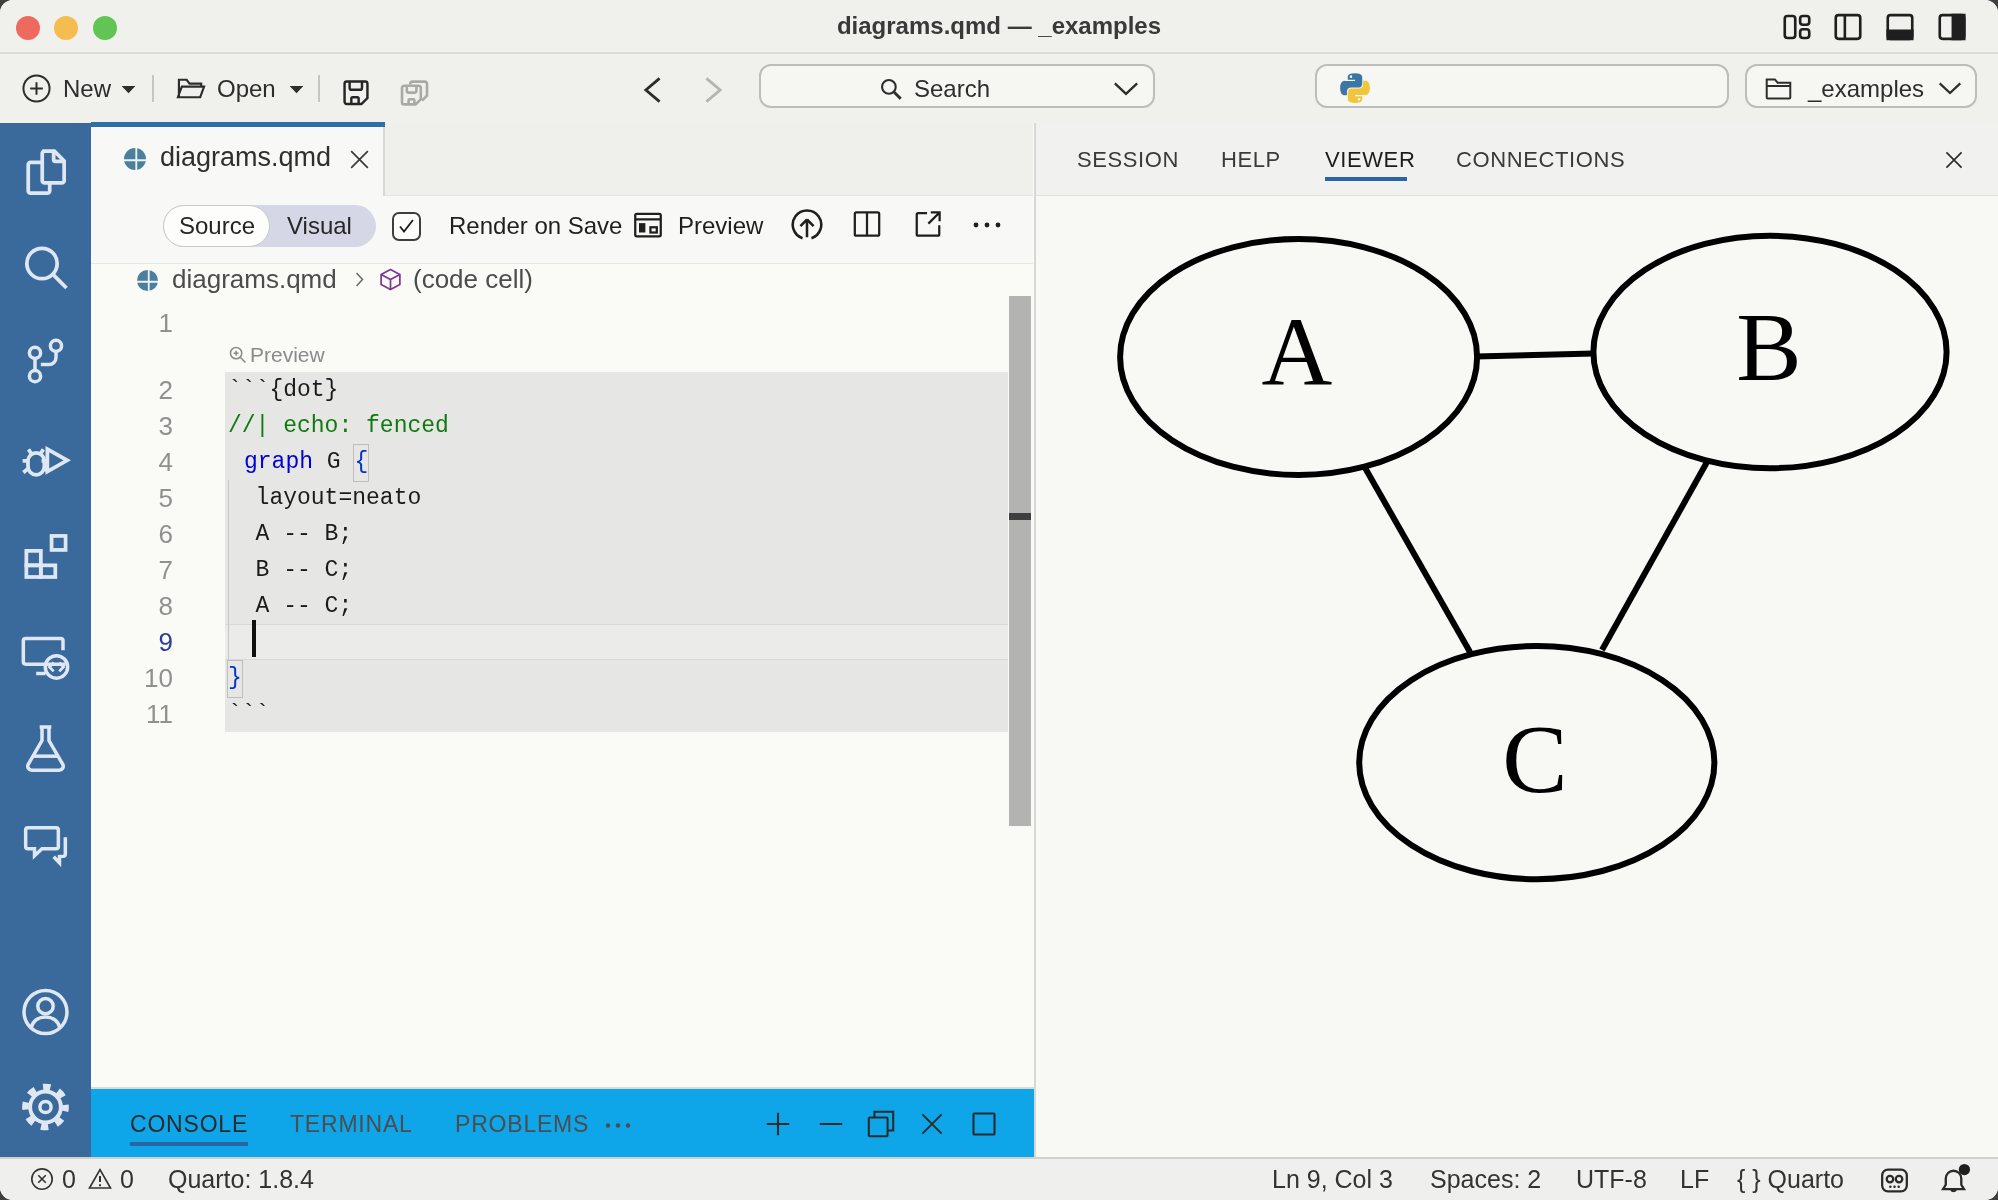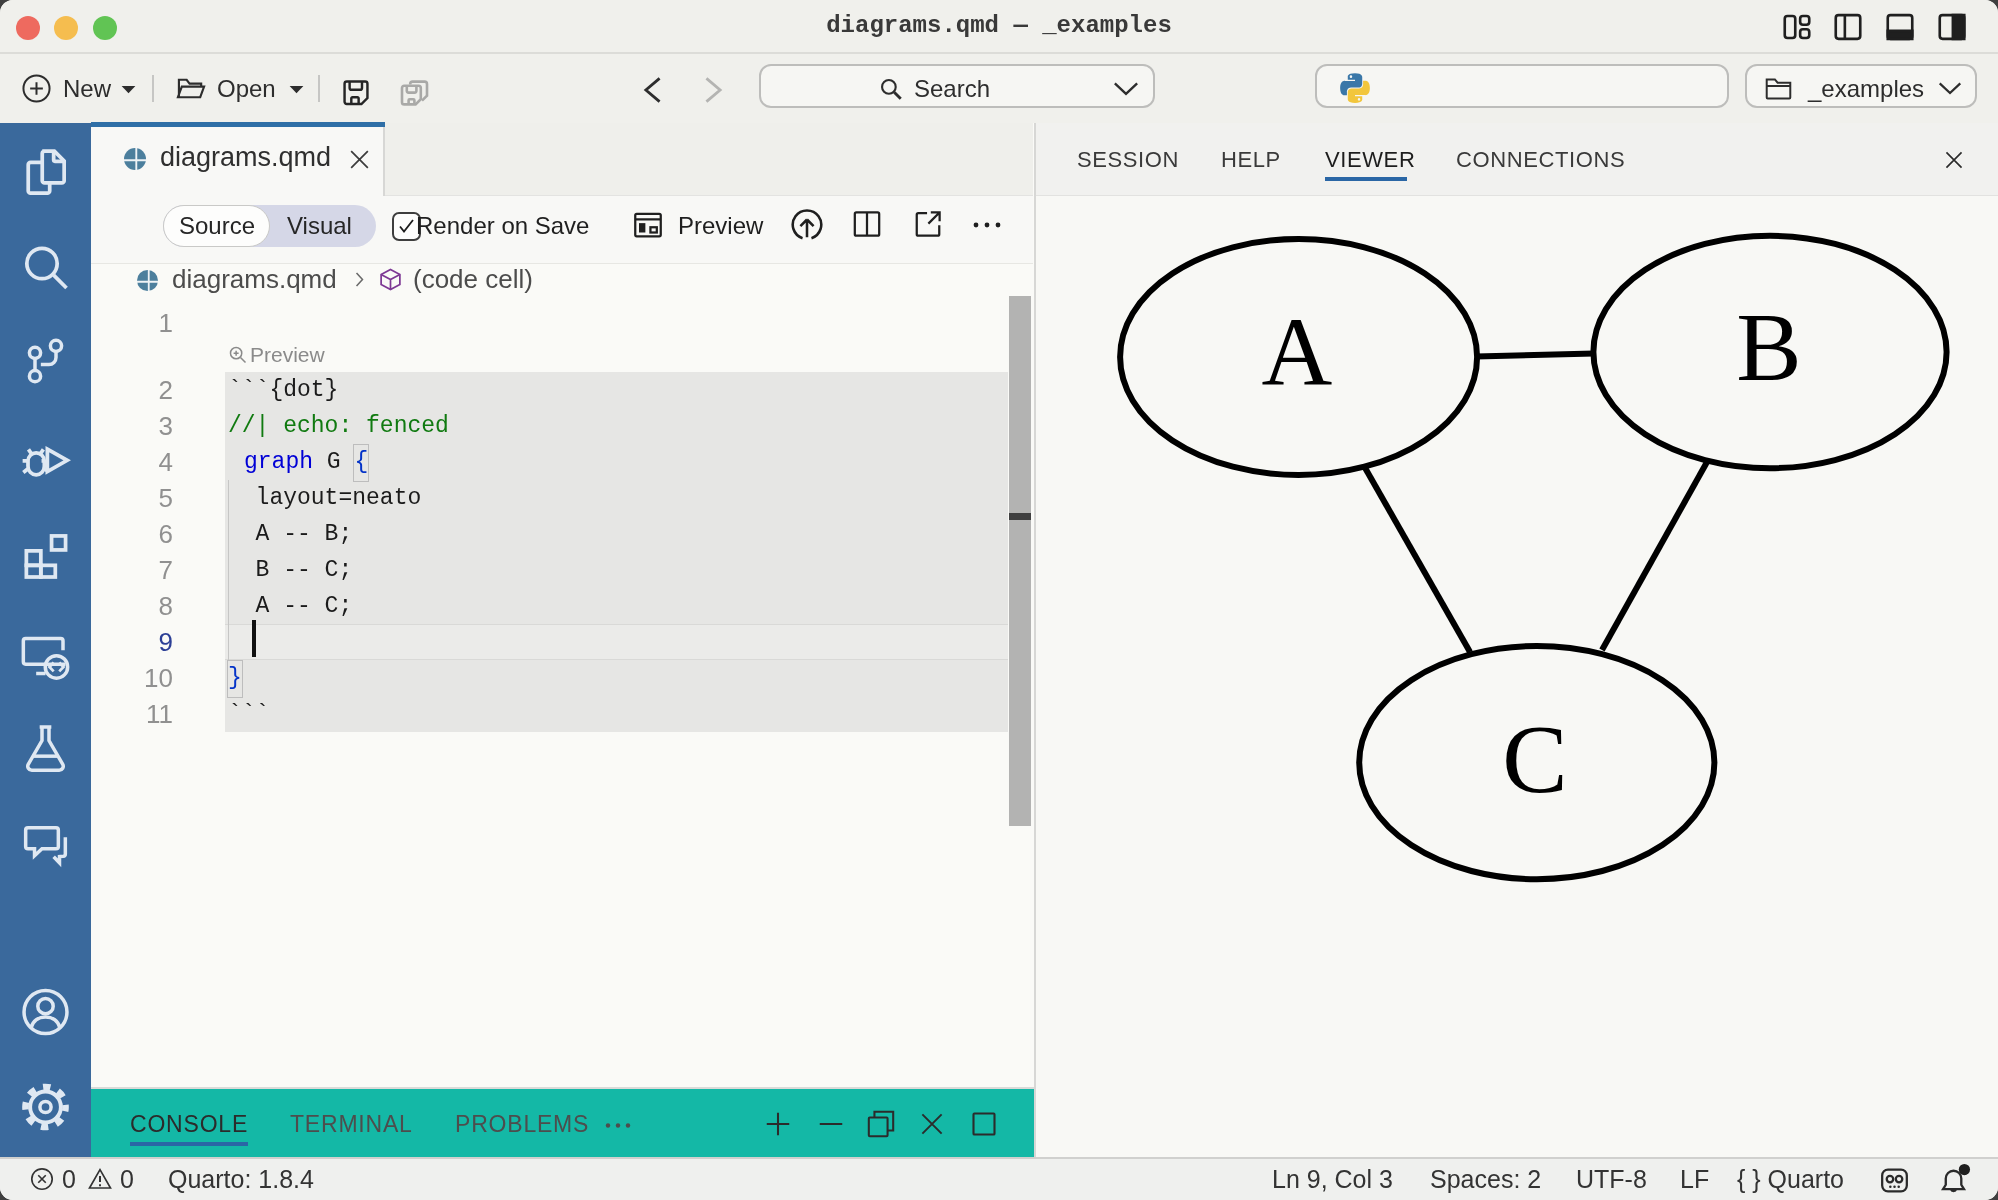--- a/index.html
+++ b/index.html
@@ -7,21 +7,21 @@
        font-family:"Liberation Sans",sans-serif;}
   .win{position:absolute;left:0;top:0;width:1998px;height:1200px;
        background:#fafaf7;border-radius:13px;overflow:hidden;}
   .abs{position:absolute;}
 
   
   .titlebar{position:absolute;left:0;top:0;width:1998px;height:52px;
             background:#f0f0ec;border-bottom:2px solid #dcdcd8;}
   .tl{position:absolute;top:16px;width:24px;height:24px;border-radius:50%;}
   .title{position:absolute;top:0;left:0;width:100%;height:48px;line-height:52px;
-         text-align:center;font-size:24px;font-weight:700;color:#393939;font-family:Liberation Mono, monospace;}
+         text-align:center;font-size:24px;font-weight:700;color:#393939;}
 
   
   .toolbar{position:absolute;left:0;top:54px;width:1998px;height:69px;
            background:#f0f0ec;padding-left:20px;}
   .tbtext{position:absolute;top:0;height:69px;line-height:69px;font-size:24px;color:#2d2d2d;}
   .sep{position:absolute;top:21px;width:2px;height:27px;background:#c6c6c4;}
   .pillbtn{position:absolute;top:64px;height:41px;background:#f6f6f3;
            border:2px solid #bdbdbb;border-radius:12px;box-sizing:border-box;}
 
   
@@ -39,21 +39,21 @@
               font-size:26px;color:#4c4c4c;}
   .codearea{position:absolute;left:91px;top:305px;width:942px;height:782px;background:#fafaf7;}
 
   .lnum{position:absolute;width:82px;text-align:right;font-family:"Liberation Sans",sans-serif;
         font-size:26px;line-height:36px;color:#909090;}
   .code{position:absolute;left:137px;font-family:"Liberation Mono",monospace;
         font-size:23px;line-height:36px;color:#1b1b1b;white-space:pre;}
   .cellbg{position:absolute;left:225px;top:372px;width:783px;height:360px;background:#e6e6e4;}
 
   
-  .panel{position:absolute;left:91px;top:1087px;width:1132px;height:70px;background:#14b8a6;
+  .panel{position:absolute;left:91px;top:1087px;width:1132px;height:70px;background:#0ea5e9;
          border-top:2px solid #dadad8;box-sizing:border-box;}
   .ptab{position:absolute;top:0;height:71px;line-height:71px;font-size:23px;color:#3c3c3c;letter-spacing:0.8px;}
 
   
   .rpanel{position:absolute;left:1034px;top:123px;width:964px;height:1034px;background:#f8f8f5;
           border-left:2px solid #d7d7d5;box-sizing:border-box;}
   .rheader{position:absolute;left:0;top:0;width:1046px;height:73px;background:#f1f1ef;
            border-bottom:1px solid #e2e2e0;box-sizing:border-box;}
   .rtab{position:absolute;top:0;height:73px;line-height:73px;font-size:22px;color:#3a3a3a;letter-spacing:0.6px;}
 
@@ -236,21 +236,21 @@
 
     <div class="abs" style="left:72px;top:9px;width:213px;height:42px;background:#d5d7e7;border-radius:21px;"></div>
     <div class="abs" style="left:72px;top:9px;width:107px;height:42px;background:#fdfdfc;border:1px solid #c9c9c7;border-radius:21px;box-sizing:border-box;"></div>
     <div class="abs" style="left:88px;top:10px;height:40px;line-height:40px;font-size:24px;color:#262626;">Source</div>
     <div class="abs" style="left:196px;top:10px;height:40px;line-height:40px;font-size:24px;color:#262626;">Visual</div>
 
     <div class="abs" style="left:301px;top:16px;width:29px;height:29px;border:2px solid #3e3e3e;border-radius:7px;background:#fdfdfc;box-sizing:border-box;"></div>
     <svg class="abs" style="left:307px;top:22px;" width="17" height="16" viewBox="0 0 17 16" fill="none" stroke="#1c1c1c" stroke-width="1.8">
         <path d="m2 8.5 4 5L15 2"></path>
       </svg>
-    <div class="abs" style="left:325px;top:10px;height:40px;line-height:40px;font-size:24px;color:#1f1f1f;">Render on Save</div>
+    <div class="abs" style="left:358px;top:10px;height:40px;line-height:40px;font-size:24px;color:#1f1f1f;">Render on Save</div>
 
     <svg class="abs" style="left:542px;top:14px;" width="30" height="30" viewBox="0 0 16 16" fill="none" stroke="#1f1f1f" stroke-width="1.2">
         <rect x="1.2" y="2" width="13.6" height="12" rx="0.8"></rect>
         <path d="M1.2 5h13.6"></path>
         <path d="M3.2 7v5h3.4V7z" fill="#1f1f1f" stroke="none"></path>
         <rect x="9.3" y="9.2" width="3.4" height="2.8"></rect>
       </svg>
     <div class="abs" style="left:587px;top:10px;height:40px;line-height:40px;font-size:24px;color:#1f1f1f;">Preview</div>
 
     <svg class="abs" style="left:699px;top:12px;" width="34" height="34" viewBox="0 0 16 16" fill="none" stroke="#1f1f1f" stroke-width="1.2">

